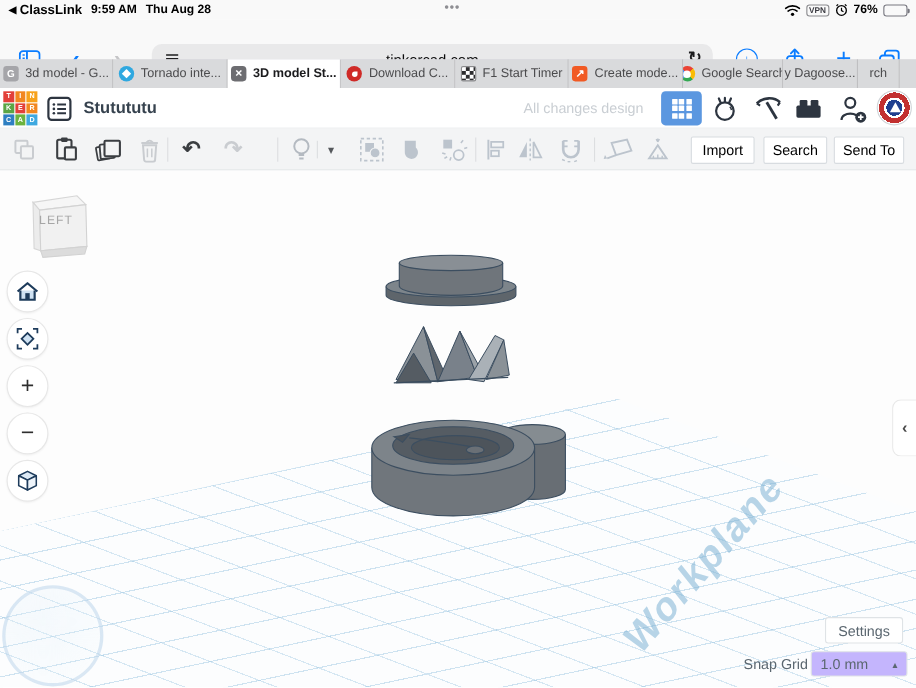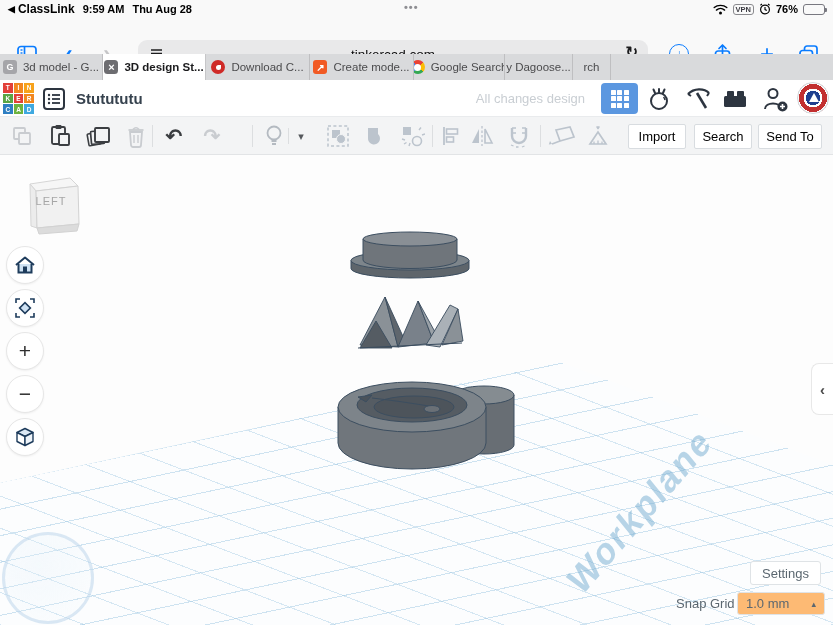--- a/index.html
+++ b/index.html
@@ -98,21 +98,21 @@
   .panel-handle { position:absolute; right:0; top:208px; width:22px; height:52px; background:#fff;
     border:1px solid #e8e8e8; border-right:none; border-radius:8px 0 0 8px;
     display:flex; align-items:center; justify-content:center; font-size:15px; color:#4a4a4a; font-weight:bold; }
   .joystick { position:absolute; left:2px; top:377px; width:92px; height:92px; border-radius:50%;
     border:3px solid rgba(185,212,233,0.5);
     background:radial-gradient(circle at 40% 35%, rgba(230,243,251,0.35), rgba(255,255,255,0)); }
   .settings-btn { position:absolute; left:750px; top:406px; width:71px; height:24px; background:#fff;
     border:1px solid #dfe3e6; border-radius:3px; font-size:13px; color:#5b6770;
     display:flex; align-items:center; justify-content:center; }
   .snapgrid { position:absolute; left:676px; top:441px; font-size:13px; color:#5b6770; }
-  .snap-select { position:absolute; left:737px; top:437px; width:88px; height:23px; background:#fdba74;
+  .snap-select { position:absolute; left:737px; top:437px; width:88px; height:23px; background:#c4b5fd;
     border:1px solid #dfe3e6; border-radius:3px; font-size:13px; color:#5b6770;
     display:flex; align-items:center; justify-content:space-between; padding:0 8px; }
   .snap-select .caret { font-size:9px; color:#5b6770; }
   svg.icon { display:block; }
 </style>
 </head>
 <body>
 
 <div class="statusbar">
   <div class="sb-left">
@@ -184,29 +184,39 @@
       <rect x="2" y="6.5" width="12.5" height="11.5" rx="2.5" stroke="#0a7cff" stroke-width="1.7" fill="#f9f9f9"></rect>
     </svg>
   </div>
 </div>
 
 <div class="tabbar">
   <div class="tab" style="width:103px;">
     <span class="fav fav-g">G</span>
     <span>3d model - G...</span>
   </div>
+  <div class="tab" style="width:104px;">
+    <span class="fav fav-tornado">
+        <span class="diamond"></span>
+      </span>
+    <span>Tornado inte...</span>
+  </div>
   <div class="tab active" style="width:103px;">
     <span class="fav fav-close">×</span>
-    <span>3D design St...</span>
+    <span>3D model St...</span>
   </div>
   <div class="tab" style="width:104px;">
     <span class="fav fav-dl">
         <span class="spark"></span>
       </span>
     <span>Download C...</span>
+  </div>
+  <div class="tab" style="width:103px;">
+    <span class="fav fav-flag"></span>
+    <span>F1 Start Timer</span>
   </div>
   <div class="tab" style="width:104px;">
     <span class="fav fav-create">↗</span>
     <span>Create mode...</span>
   </div>
   <div class="tab" style="width:91px;">
     <span class="fav fav-google">
         <span class="hole"></span>
       </span>
     <span>Google Search</span>

